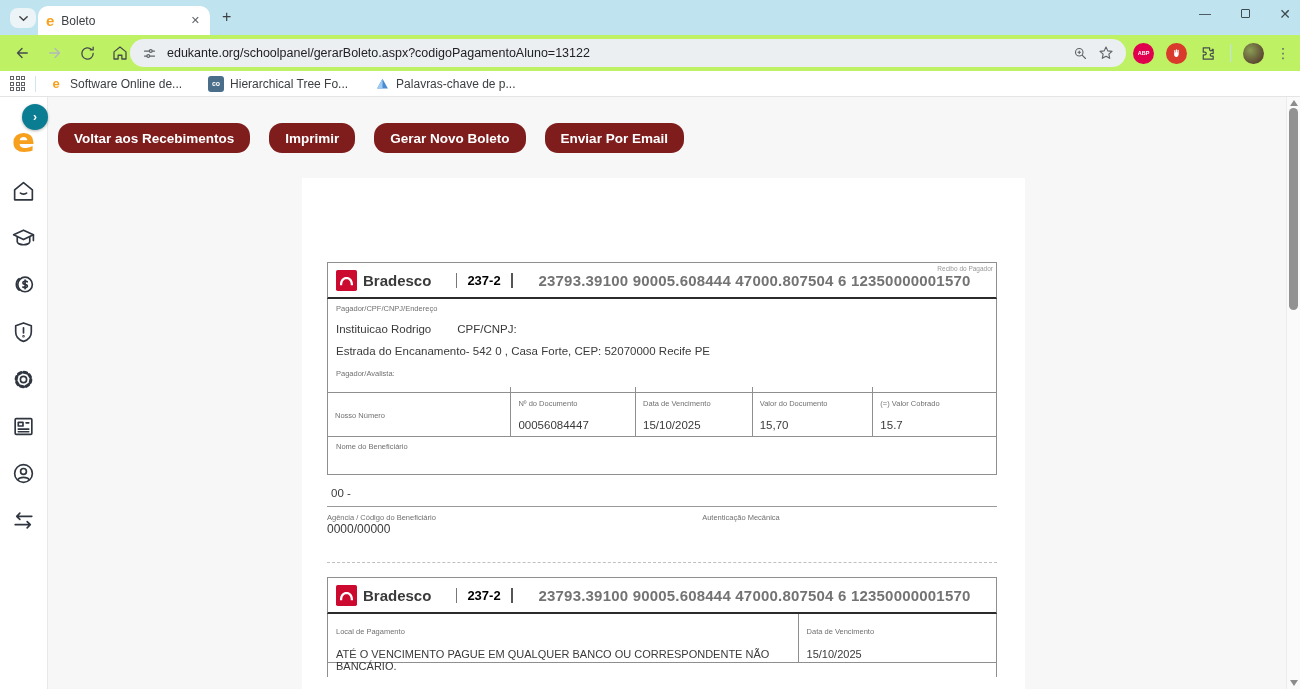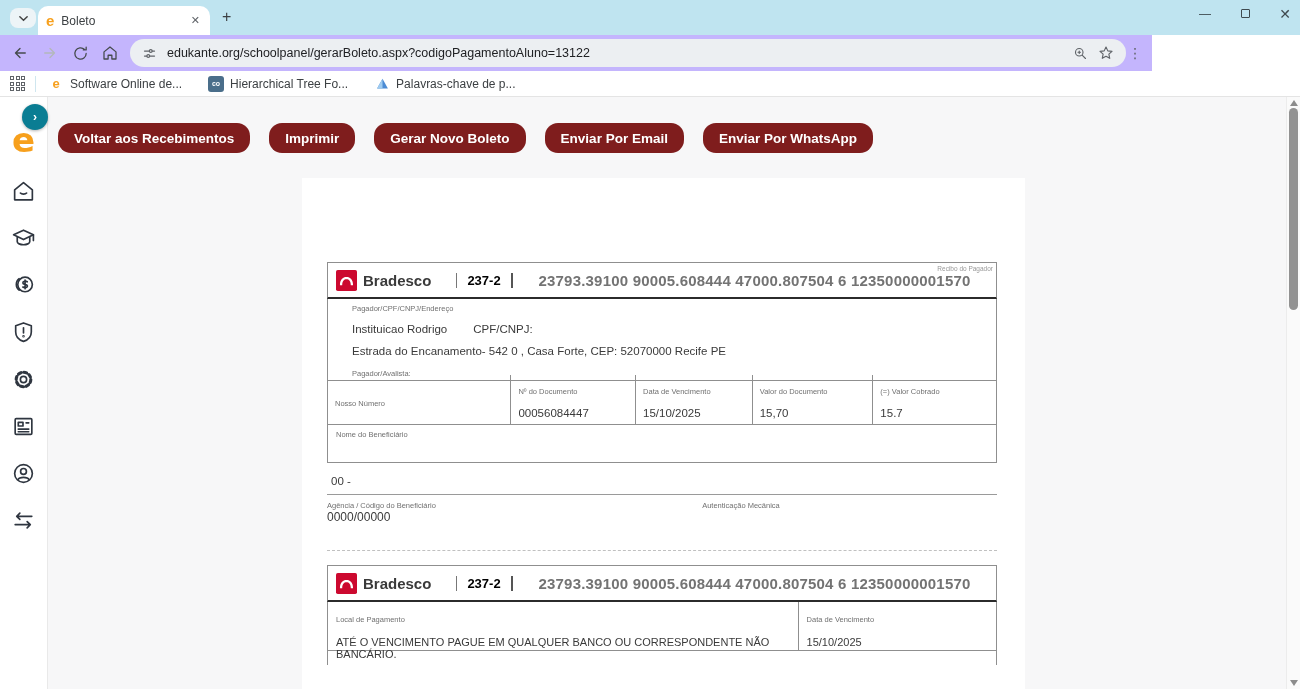--- a/index.html
+++ b/index.html
@@ -9,21 +9,21 @@
   .tab-search { position:absolute; left:10px; top:8px; width:26px; height:20px; background:#edf4f7; border-radius:8px; display:flex; align-items:center; justify-content:center; color:#444; font-size:11px; cursor:pointer; }
   .tab { position:absolute; left:38px; top:6px; width:172px; height:29px; background:#fff; border-radius:10px 10px 0 0; display:flex; align-items:center; padding:0 8px; gap:7px; }
   .favicon-e { color:#f7a01d; font-weight:900; font-size:15px; line-height:1; }
   .tab-title { font-size:12px; color:#3c4043; flex:1; }
   .tab-close { font-size:11px; color:#5f6368; cursor:pointer; padding:2px; }
   .newtab { position:absolute; left:222px; top:8px; font-size:16px; color:#3c4043; cursor:pointer; }
   .wincontrols { position:absolute; right:8px; top:6px; display:flex; gap:26px; align-items:center; color:#3f4a4f; }
   .winbtn { font-size:12px; cursor:pointer; width:14px; text-align:center; }
   .winbtn .sq { display:inline-block; width:9px; height:9px; border:1.2px solid #3f4a4f; border-radius:1px; }
   
-  .toolbar { position:absolute; left:0; top:35px; width:1152px; height:36px; background:#c4b5fd; display:flex; align-items:center; }
+  .toolbar { position:absolute; left:0; top:35px; width:1300px; height:36px; background:#bef264; display:flex; align-items:center; }
   .nav-ic { width:22px; height:22px; margin-left:11px; display:flex; align-items:center; justify-content:center; cursor:pointer; }
   .omnibox { position:absolute; left:130px; top:4px; width:996px; height:28px; background:#eceff2; border-radius:14px; display:flex; align-items:center; padding:0 12px; gap:10px; }
   .url { font-size:12.5px; color:#202124; flex:1; white-space:nowrap; overflow:hidden; }
   .omni-ic { cursor:pointer; display:flex; align-items:center; }
   .ext-badge { width:21px; height:21px; border-radius:50%; display:flex; align-items:center; justify-content:center; margin-left:12px; cursor:pointer; }
   .abp { background:#e0004d; color:#fff; font-size:5.5px; font-weight:bold; }
   .handb { background:#d93a2b; }
   .tool-sep { width:1px; height:18px; background:#bfe0ec; margin-left:12px; }
   .avatar { width:21px; height:21px; border-radius:50%; margin-left:12px; background:radial-gradient(circle at 35% 35%, #8a9c55, #5d4a32 70%); cursor:pointer; }
   .kebab { margin-left:12px; margin-right:10px; font-size:14px; color:#5f6368; cursor:pointer; letter-spacing:0; }
@@ -52,21 +52,21 @@
   .bheader { display:flex; align-items:center; height:37px; border:1px solid #8f8f8f; border-bottom:2px solid #2b2b2b; margin-top:-1px; position:relative; }
   .blogo-cell { width:128px; display:flex; align-items:center; gap:6px; padding-left:8px; }
   .blogo-sq { width:21px; height:21px; flex:none; }
   .bank-name { font-size:15px; font-weight:bold; color:#3a3a3a; }
   .bcode-cell { width:57px; border-left:1px solid #777; border-right:2px solid #555; display:flex; align-items:center; justify-content:center; font-size:13px; font-weight:bold; color:#000000; }
   .bline-cell { flex:1; display:flex; align-items:center; justify-content:center; font-size:15px; font-weight:bold; color:#737373; white-space:nowrap; letter-spacing:.2px; }
   .recibo { position:absolute; right:3px; top:2px; font-size:6.5px; color:#999; }
   .bx { border:1px solid #8f8f8f; border-top:none; }
   .lbl { font-size:7.5px; color:#707070; }
   .val { font-size:11.5px; color:#3a3a3a; }
-  .payerbox { height:82px; padding:5px 24px; }
+  .payerbox { height:94px; padding:5px 8px; }
   .payer-line { margin-top:10px; }
   .payer-name { display:inline-block; width:118px; }
   .fieldsrow { display:flex; height:44px;align-items:flex-end; }
   .fcell { padding:5px 7px; border-left:1px solid #8f8f8f; }
   .fcell:first-child { border-left:none; }
   .fcell .val { display:block; margin-top:9px; }
   .benefbox { height:38px; padding:5px 8px; }
   .freeval { margin-top:12px; margin-left:4px; }
   .hline { border:none; border-top:1px solid #9a9a9a; margin-top:7px; }
   .agrow { display:flex; margin-top:6px; }
@@ -259,21 +259,20 @@
   </span>
 </div>
 
 <div class="expand-toggle">›</div>
 
 <div class="btnrow">
   <button class="btn">Voltar aos Recebimentos</button>
   <button class="btn">Imprimir</button>
   <button class="btn">Gerar Novo Boleto</button>
   <button class="btn">Enviar Por Email</button>
-  <button class="btn">Enviar Por WhatsApp</button>
 </div>
 
 <div class="docpanel">
   <div class="boleto" style="margin-top:85px;">
 
     <div class="bheader">
       <span class="recibo">Recibo do Pagador</span>
       <div class="blogo-cell">
         <svg class="blogo-sq" viewBox="0 0 24 24">
             <rect width="24" height="24" rx="2" fill="#cc092f"></rect>

